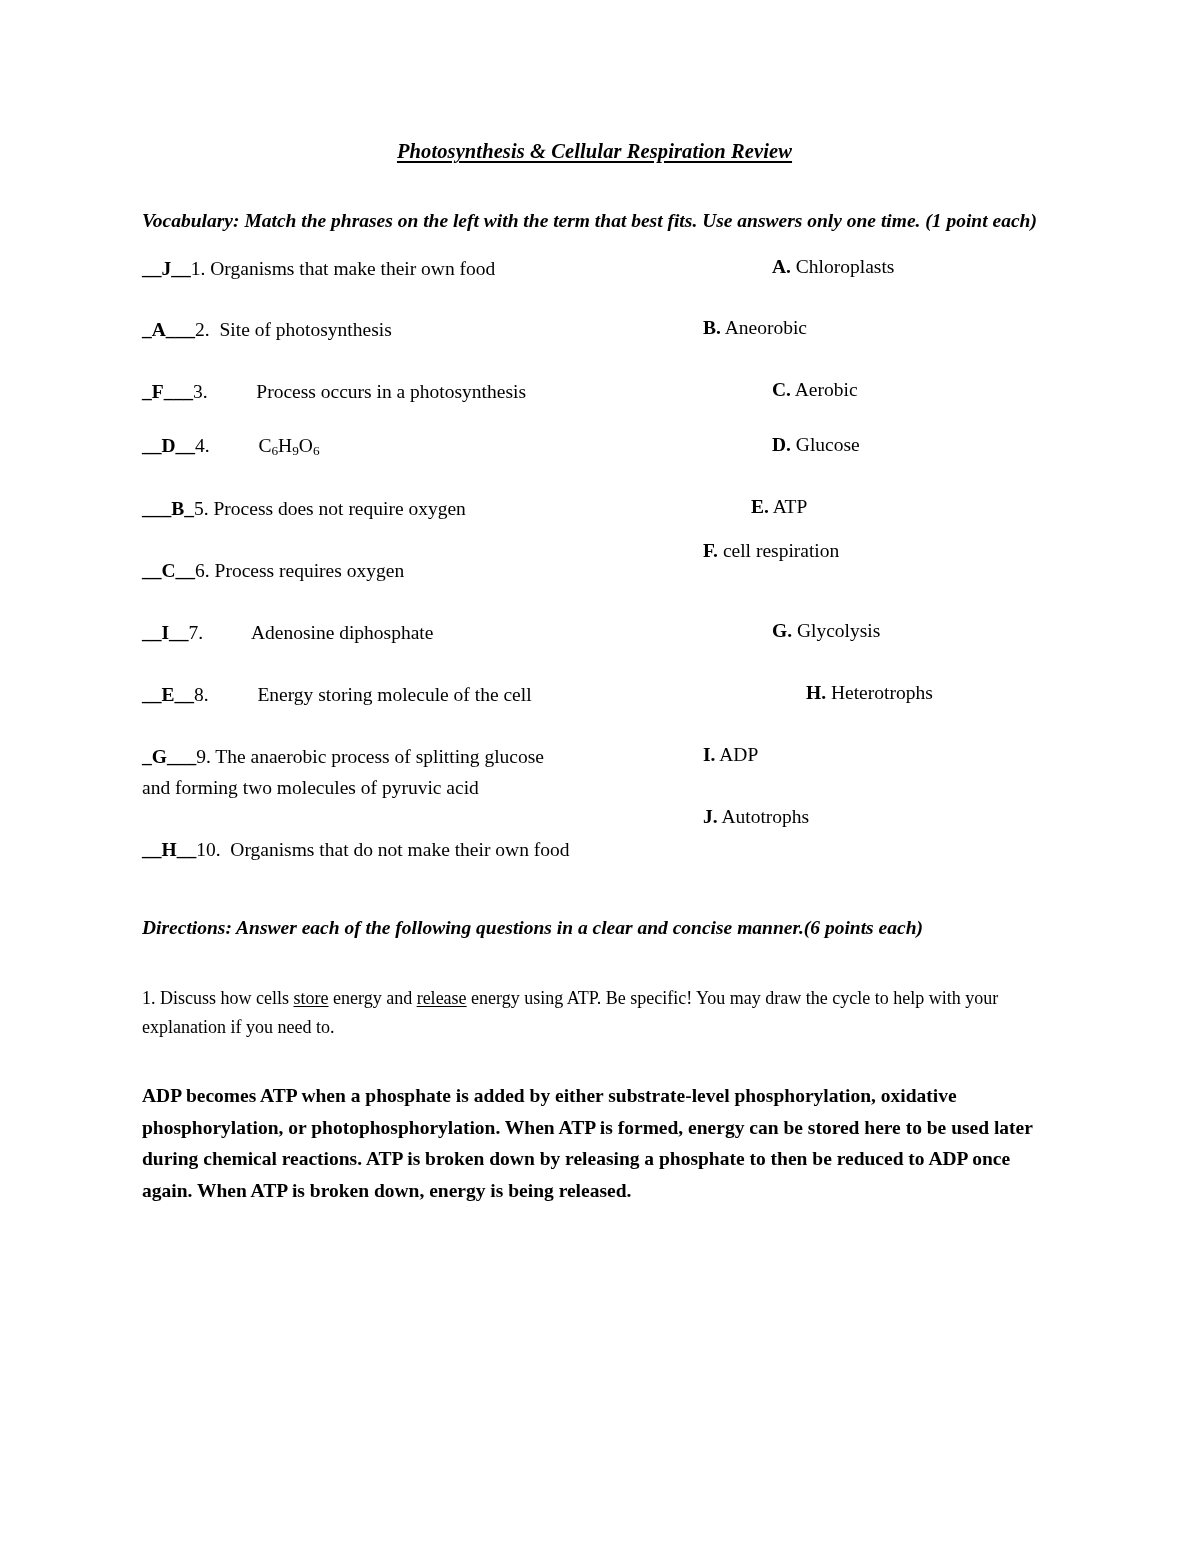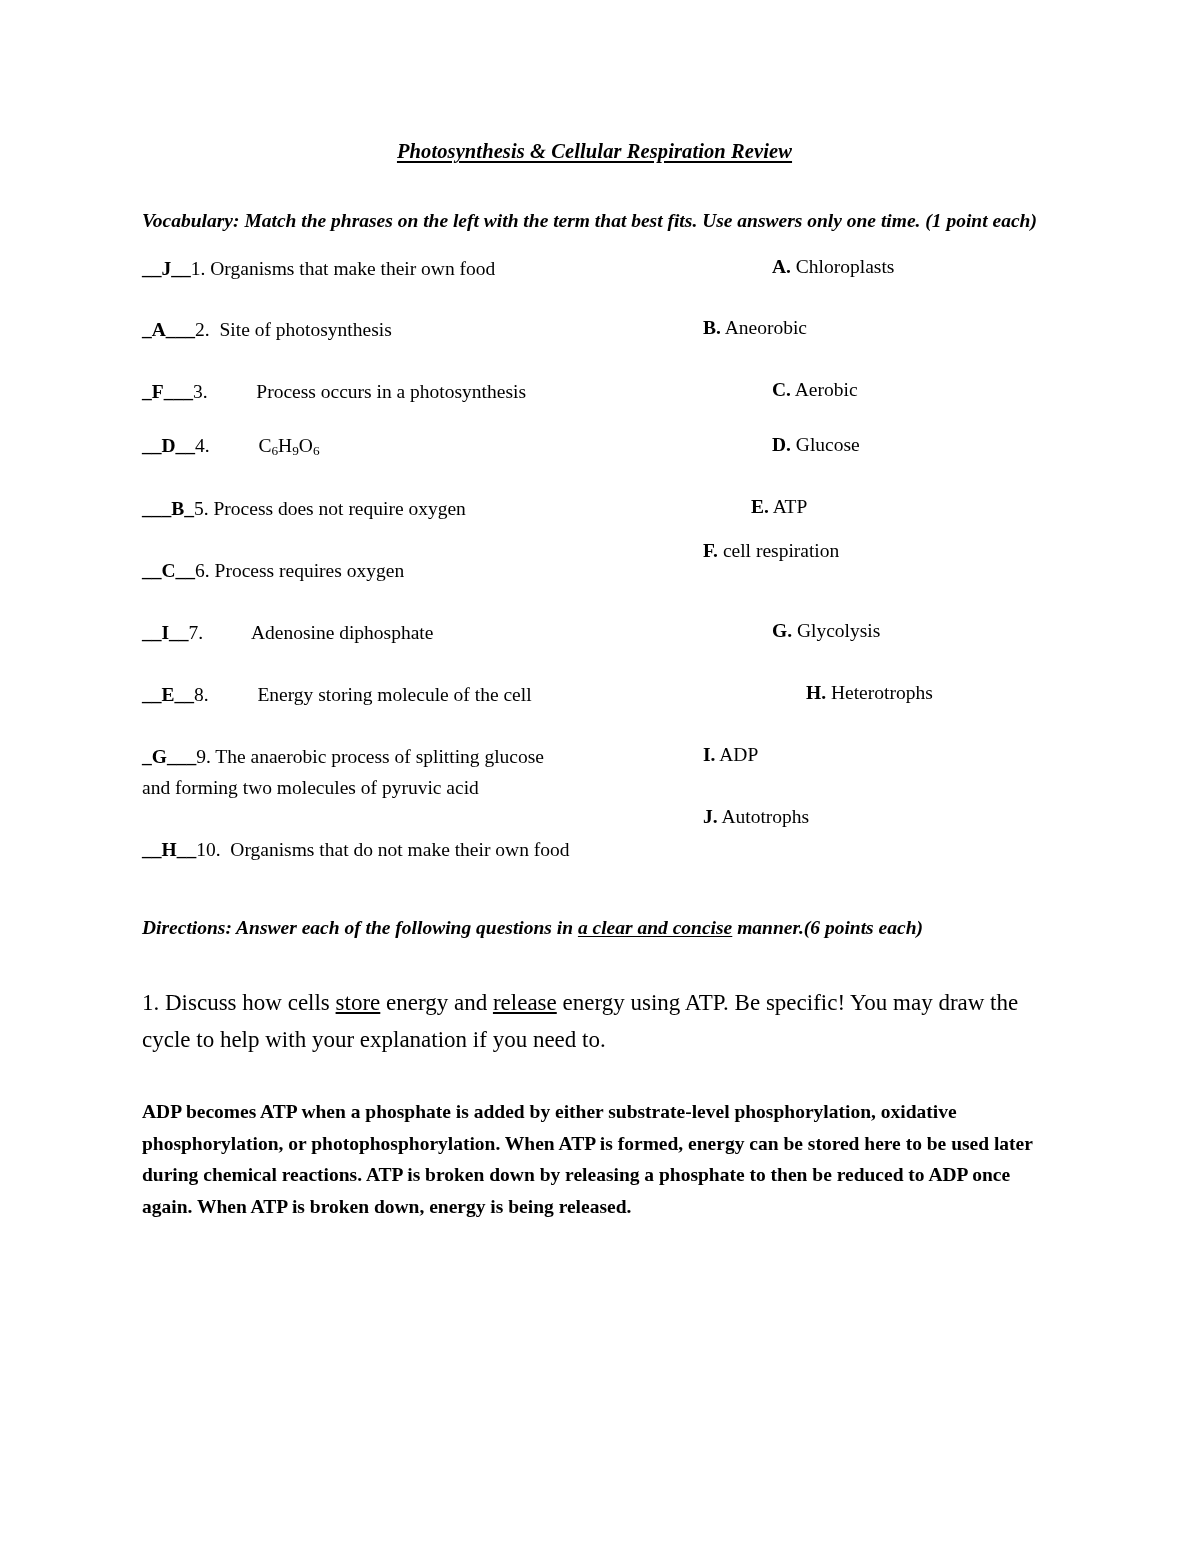--- a/index.html
+++ b/index.html
@@ -113,27 +113,27 @@
   
   .directions {
     margin: 0;
     padding-top: 48px;
     font-weight: bold;
     font-style: italic;
     font-size: 19.5px;
     line-height: 1.62;
     width: 900px;
   }
-  .directions .ul { text-decoration: underline; text-underline-offset: 2px; }
+  .directions .ul { text-underline-offset: 2px; }
 
   
   .question {
     margin: 0;
     padding-top: 40px;
-    font-size: 23px;
+    font-size: 18px;
     line-height: 1.62;
     width: 905px;
   }
   .question .ul { text-decoration: underline; text-underline-offset: 2px; }
 
   
   .answer {
     margin: 0;
     padding-top: 38px;
     font-weight: bold;

